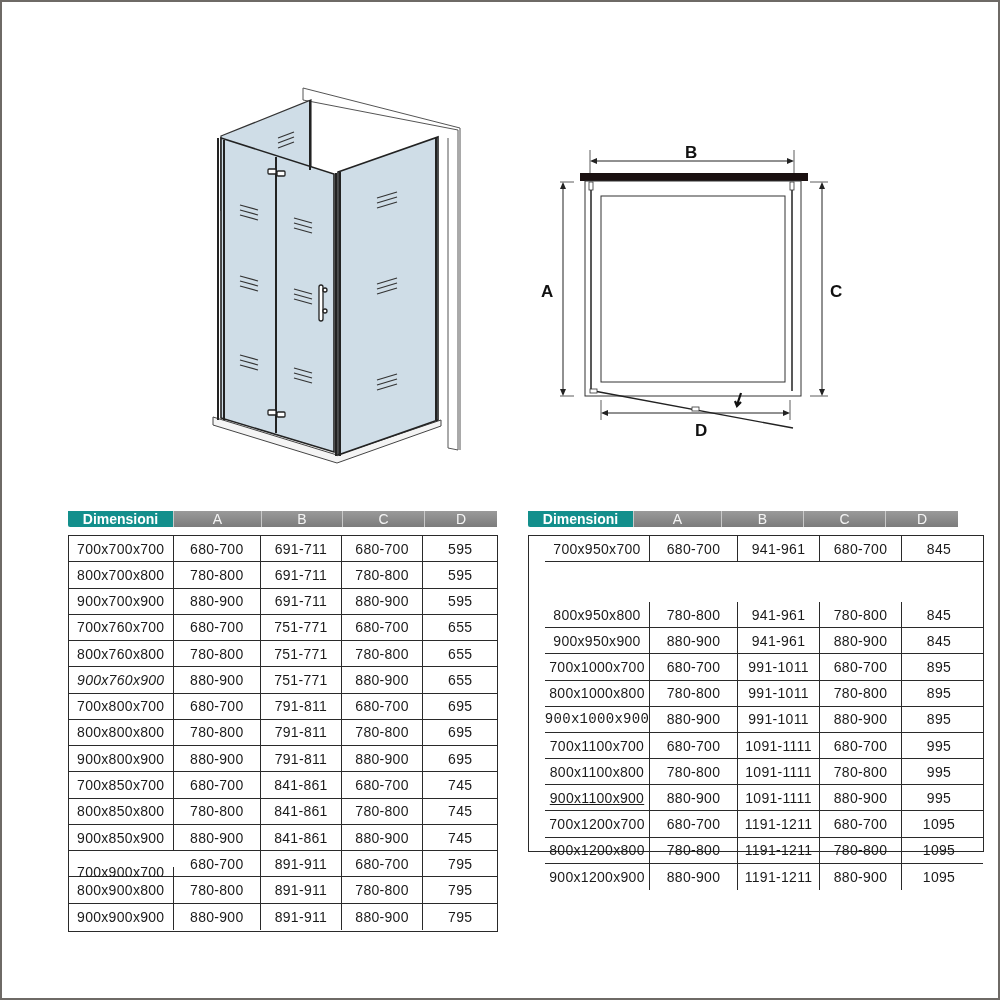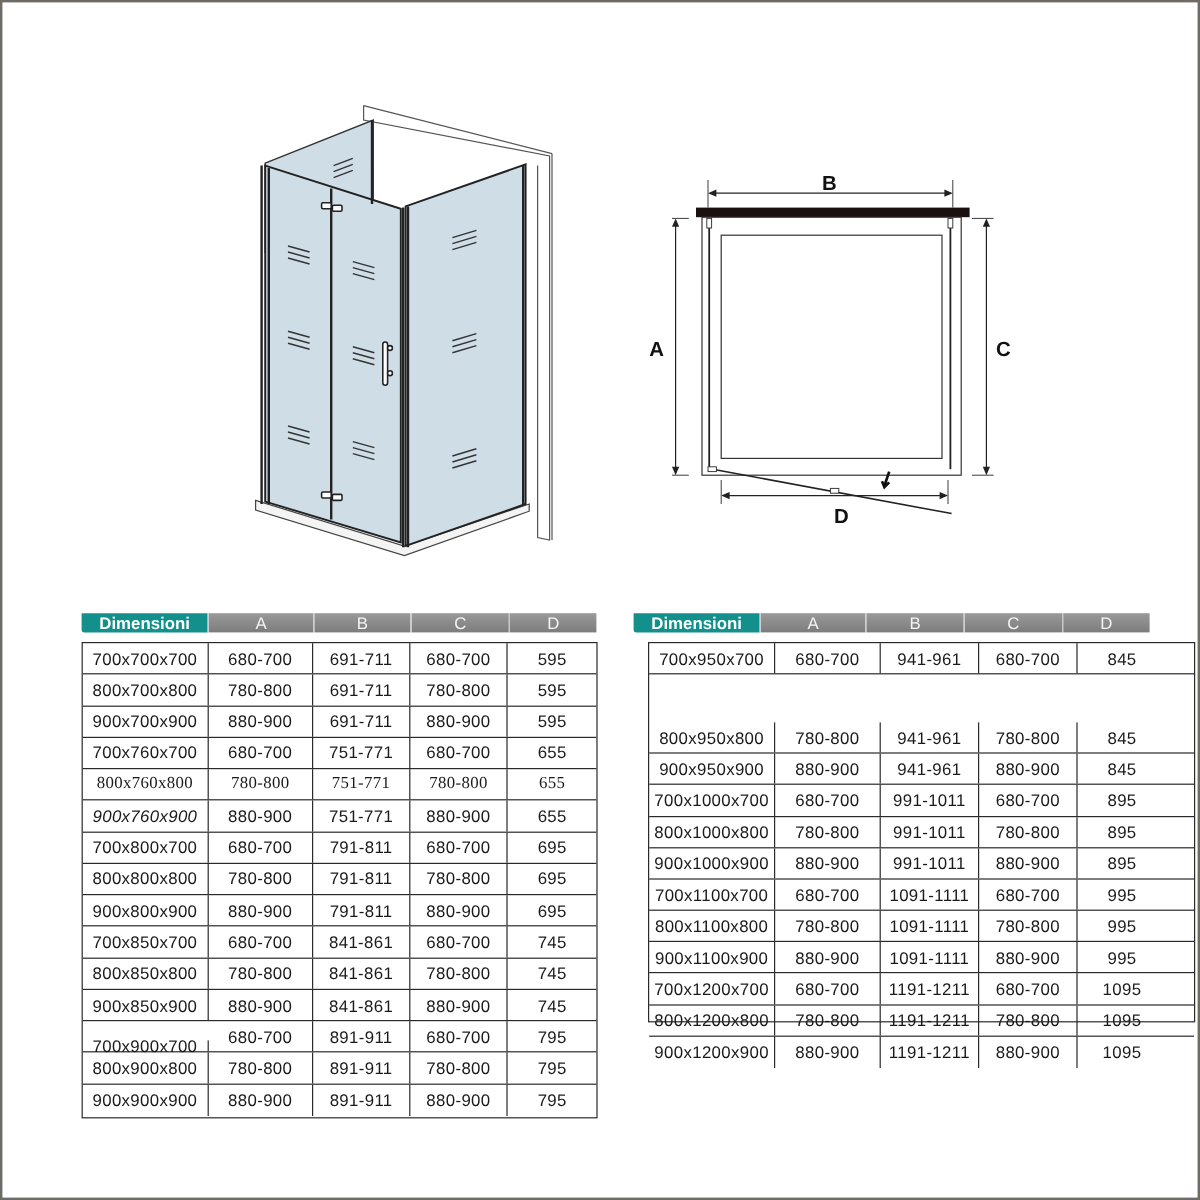--- a/index.html
+++ b/index.html
@@ -220,21 +220,21 @@
       <div class="cell" style="width: 82px;">880-900</div>
       <div class="cell" style="width: 74px;">595</div>
     </div>
     <div class="row" style="height: 26.2667px;">
       <div class="cell" style="width: 105px;">700x760x700</div>
       <div class="cell" style="width: 88px;">680-700</div>
       <div class="cell" style="width: 81px;">751-771</div>
       <div class="cell" style="width: 82px;">680-700</div>
       <div class="cell" style="width: 74px;">655</div>
     </div>
-    <div class="row" style="height: 26.2667px; font-family: Liberation Serif, serif;">
+    <div class="row" style="height: 26.2667px;">
       <div class="cell" style="width: 105px;">800x760x800</div>
       <div class="cell" style="width: 88px;">780-800</div>
       <div class="cell" style="width: 81px;">751-771</div>
       <div class="cell" style="width: 82px;">780-800</div>
       <div class="cell" style="width: 74px;">655</div>
     </div>
     <div class="row" style="height: 26.2667px;">
       <div class="cell" style="width: 105px; font-style: italic;">900x760x900</div>
       <div class="cell" style="width: 88px;">880-900</div>
       <div class="cell" style="width: 81px;">751-771</div>
@@ -306,21 +306,21 @@
     </div>
   </div>
 
 <div class="hdr" style="left:528px; top:511px;">
   <div class="h0" style="width:105px">Dimensioni</div>
   <div class="hc" style="width:88px">A</div>
   <div class="hc" style="width:82px">B</div>
   <div class="hc" style="width:82px">C</div>
   <div class="hc" style="width:73px">D</div>
 </div>
-<div class="body-grid" id="t1" style="left:540px; top:535px; width:456px; height:317px;">
+<div class="body-grid" id="t1" style="left:528px; top:535px; width:456px; height:317px;padding-left:16px;">
     <div class="row" style="height: 26.1667px;">
       <div class="cell" style="width: 105px;">700x950x700</div>
       <div class="cell" style="width: 88px;">680-700</div>
       <div class="cell" style="width: 82px;">941-961</div>
       <div class="cell" style="width: 82px;">680-700</div>
       <div class="cell" style="width: 74px;">845</div>
     </div>
     <div class="row" style="height: 26.1667px; margin-top: 40px;">
       <div class="cell" style="width: 105px;">800x950x800</div>
       <div class="cell" style="width: 88px;">780-800</div>
@@ -343,42 +343,42 @@
       <div class="cell" style="width: 74px;">895</div>
     </div>
     <div class="row" style="height: 26.1667px;">
       <div class="cell" style="width: 105px;">800x1000x800</div>
       <div class="cell" style="width: 88px;">780-800</div>
       <div class="cell" style="width: 82px;">991-1011</div>
       <div class="cell" style="width: 82px;">780-800</div>
       <div class="cell" style="width: 74px;">895</div>
     </div>
     <div class="row" style="height: 26.1667px;">
-      <div class="cell" style="width: 105px;">900x1000x900</div>
+      <div class="cell" style="width: 105px; font-family: Liberation Mono, monospace;">900x1000x900</div>
       <div class="cell" style="width: 88px;">880-900</div>
       <div class="cell" style="width: 82px;">991-1011</div>
       <div class="cell" style="width: 82px;">880-900</div>
       <div class="cell" style="width: 74px;">895</div>
     </div>
     <div class="row" style="height: 26.1667px;">
       <div class="cell" style="width: 105px;">700x1100x700</div>
       <div class="cell" style="width: 88px;">680-700</div>
       <div class="cell" style="width: 82px;">1091-1111</div>
       <div class="cell" style="width: 82px;">680-700</div>
       <div class="cell" style="width: 74px;">995</div>
     </div>
     <div class="row" style="height: 26.1667px;">
       <div class="cell" style="width: 105px;">800x1100x800</div>
       <div class="cell" style="width: 88px;">780-800</div>
       <div class="cell" style="width: 82px;">1091-1111</div>
       <div class="cell" style="width: 82px;">780-800</div>
       <div class="cell" style="width: 74px;">995</div>
     </div>
     <div class="row" style="height: 26.1667px;">
-      <div class="cell" style="width: 105px;">900x1100x900</div>
+      <div class="cell" style="width: 105px; text-decoration: underline;">900x1100x900</div>
       <div class="cell" style="width: 88px;">880-900</div>
       <div class="cell" style="width: 82px;">1091-1111</div>
       <div class="cell" style="width: 82px;">880-900</div>
       <div class="cell" style="width: 74px;">995</div>
     </div>
     <div class="row" style="height: 26.1667px;">
       <div class="cell" style="width: 105px;">700x1200x700</div>
       <div class="cell" style="width: 88px;">680-700</div>
       <div class="cell" style="width: 82px;">1191-1211</div>
       <div class="cell" style="width: 82px;">680-700</div>

